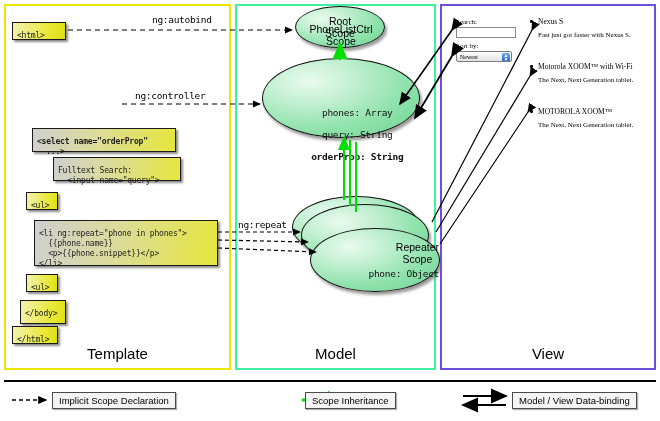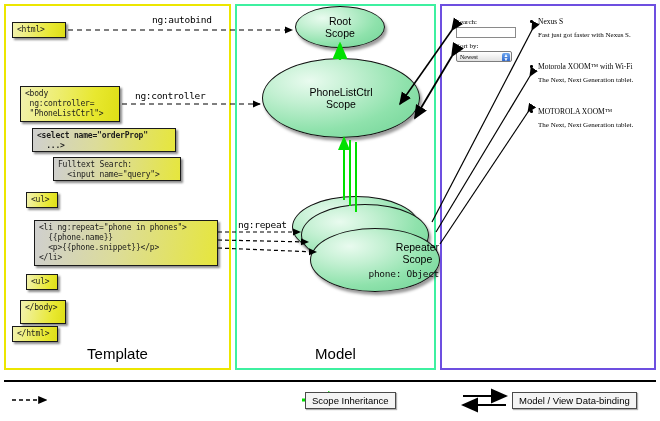--- a/index.html
+++ b/index.html
@@ -43,21 +43,21 @@
   .codebox {
     position: absolute;
     box-sizing: border-box;
     border: 1.5px solid #1a1a1a;
     background: linear-gradient(100deg, #f2f2b0 0%, #eded6e 38%, #e8e830 72%, #dede16 100%);
     box-shadow: 2px 2px 2px rgba(0,0,0,0.45);
     font-family: "DejaVu Sans Mono", monospace;
     font-size: 8px;
     line-height: 10px;
     color: #1c1c1c;
-    padding: 2px 4px;
+    padding: 8px 4px;
     white-space: pre;
     letter-spacing: -0.2px;
   }
   .codebox.grey {
     background: linear-gradient(100deg, #cfcfcf 0%, #dcdc9a 45%, #e6e63c 100%);
   }
   .codebox.bold { font-weight: bold; }
 
   
   .conn-label {
@@ -216,23 +216,20 @@
 <body>
 
 <div id="page">
 
   <div class="column col-template">
     <div class="col-label">Template</div>
   </div>
 
   <div class="codebox" style="left:12px;  top:22px;  width:54px;  height:16px;">&lt;html&gt;</div>
 
-  <div class="codebox" style="left:20px;  top:86px;  width:100px; height:36px;">&lt;body
- ng:controller=
- "PhoneListCtrl"&gt;</div>
 
   <div class="codebox grey bold" style="left:32px; top:128px; width:144px; height:24px;">&lt;select name="orderProp"
   ...&gt;</div>
 
   <div class="codebox grey" style="left:28px; top:157px; width:128px; height:24px;margin-left:25px;">Fulltext Search:
   &lt;input name="query"&gt;</div>
 
   <div class="codebox" style="left:26px;  top:192px; width:32px;  height:16px;">&lt;ul&gt;</div>
 
   <div class="codebox grey" style="left:34px; top:220px; width:184px; height:46px;">&lt;li ng:repeat="phone in phones"&gt;
@@ -251,35 +248,41 @@
   </div>
 
   <div class="ellipse" style="left:295px; top:6px; width:90px; height:42px;">
     <div class="scope-title">Root
 Scope</div>
   </div>
 
   <div class="ellipse" style="left:262px; top:58px; width:158px; height:80px;gap:46px;">
     <div class="scope-title">PhoneListCtrl
 Scope</div>
+    <div class="scope-props">
+      <span>phones: Array</span><br>
+      <span>query: String</span><br>
+      <b>orderProp: String</b>
+    </div>
   </div>
 
   <div class="ellipse" style="left:292px; top:196px; width:128px; height:62px;"></div>
   <div class="ellipse" style="left:301px; top:204px; width:128px; height:62px;"></div>
   <div class="ellipse" style="left:310px; top:228px; width:130px; height:64px;align-items:flex-end;">
     <div class="scope-title">Repeater
 Scope</div>
     <div class="scope-props">phone: Object</div>
   </div>
 
   <div class="conn-label" style="left:152px; top:14px;">ng:autobind</div>
   <div class="conn-label" style="left:135px; top:90px;">ng:controller</div>
   <div class="conn-label" style="left:238px; top:219px;">ng:repeat</div>
 
   <div class="column col-view">
+    <div class="col-label">View</div>
 
     <div class="view-inner">
       <div class="view-label" style="left:8px; top:6px;">Search:</div>
       <div class="search-input" style="left:8px; top:15px; width:60px;"></div>
 
       <div class="view-label" style="left:8px; top:30px;">Sort by:</div>
       <div class="sort-select" style="left:8px; top:39px; width:56px;">
         <span>Newest</span>
         <span class="sort-stepper">▲<br>▼</span>
       </div>
@@ -346,20 +349,23 @@
     <line x1="528" y1="112" x2="440" y2="244" stroke="#000" stroke-width="1.2" marker-start="url(#ah-fat)"></line>
 
     <line x1="12" y1="400" x2="46" y2="400" stroke="#000" stroke-width="1.3" stroke-dasharray="4,3" marker-end="url(#ah-black)"></line>
     <line x1="302" y1="400" x2="346" y2="400" stroke="#00e000" stroke-width="3" marker-end="url(#ah-green)"></line>
     <line x1="463" y1="396" x2="506" y2="396" stroke="#000" stroke-width="2.2" marker-end="url(#ah-fat)"></line>
     <line x1="506" y1="405" x2="463" y2="405" stroke="#000" stroke-width="2.2" marker-end="url(#ah-fat)"></line>
   </svg>
 
   <div class="legend-divider"></div>
 
+  <div class="legend-item" style="left:52px;">
+    <div class="legend-box">Implicit Scope Declaration</div>
+  </div>
   <div class="legend-item" style="left:305px;">
     <div class="legend-box">Scope Inheritance</div>
   </div>
   <div class="legend-item" style="left:512px;">
     <div class="legend-box">Model / View Data-binding</div>
   </div>
 
 </div>
 
 </body></html>

